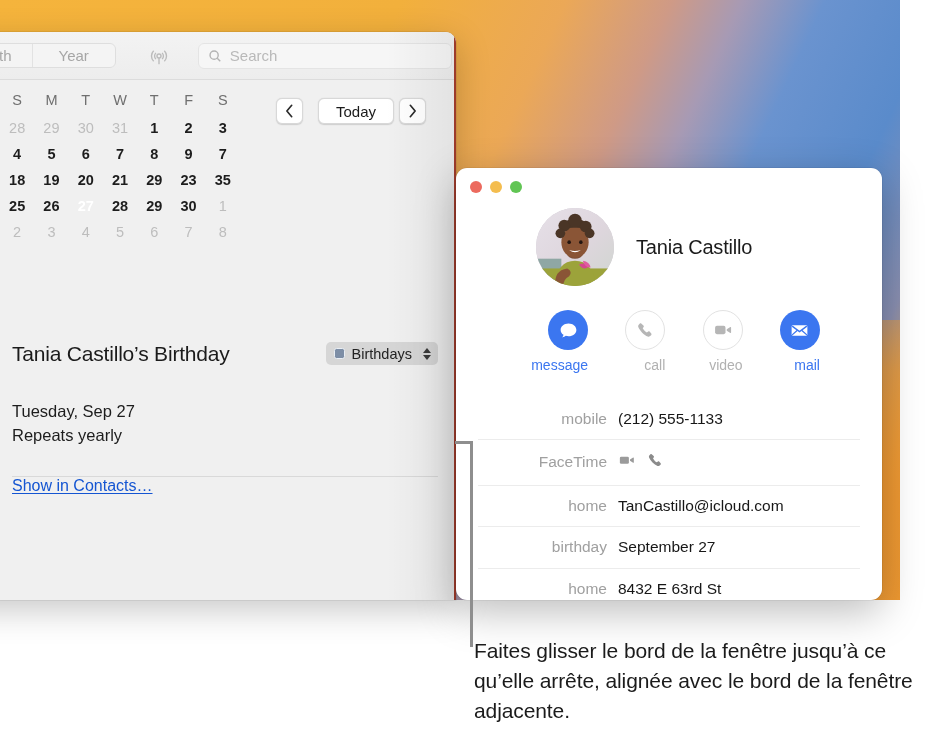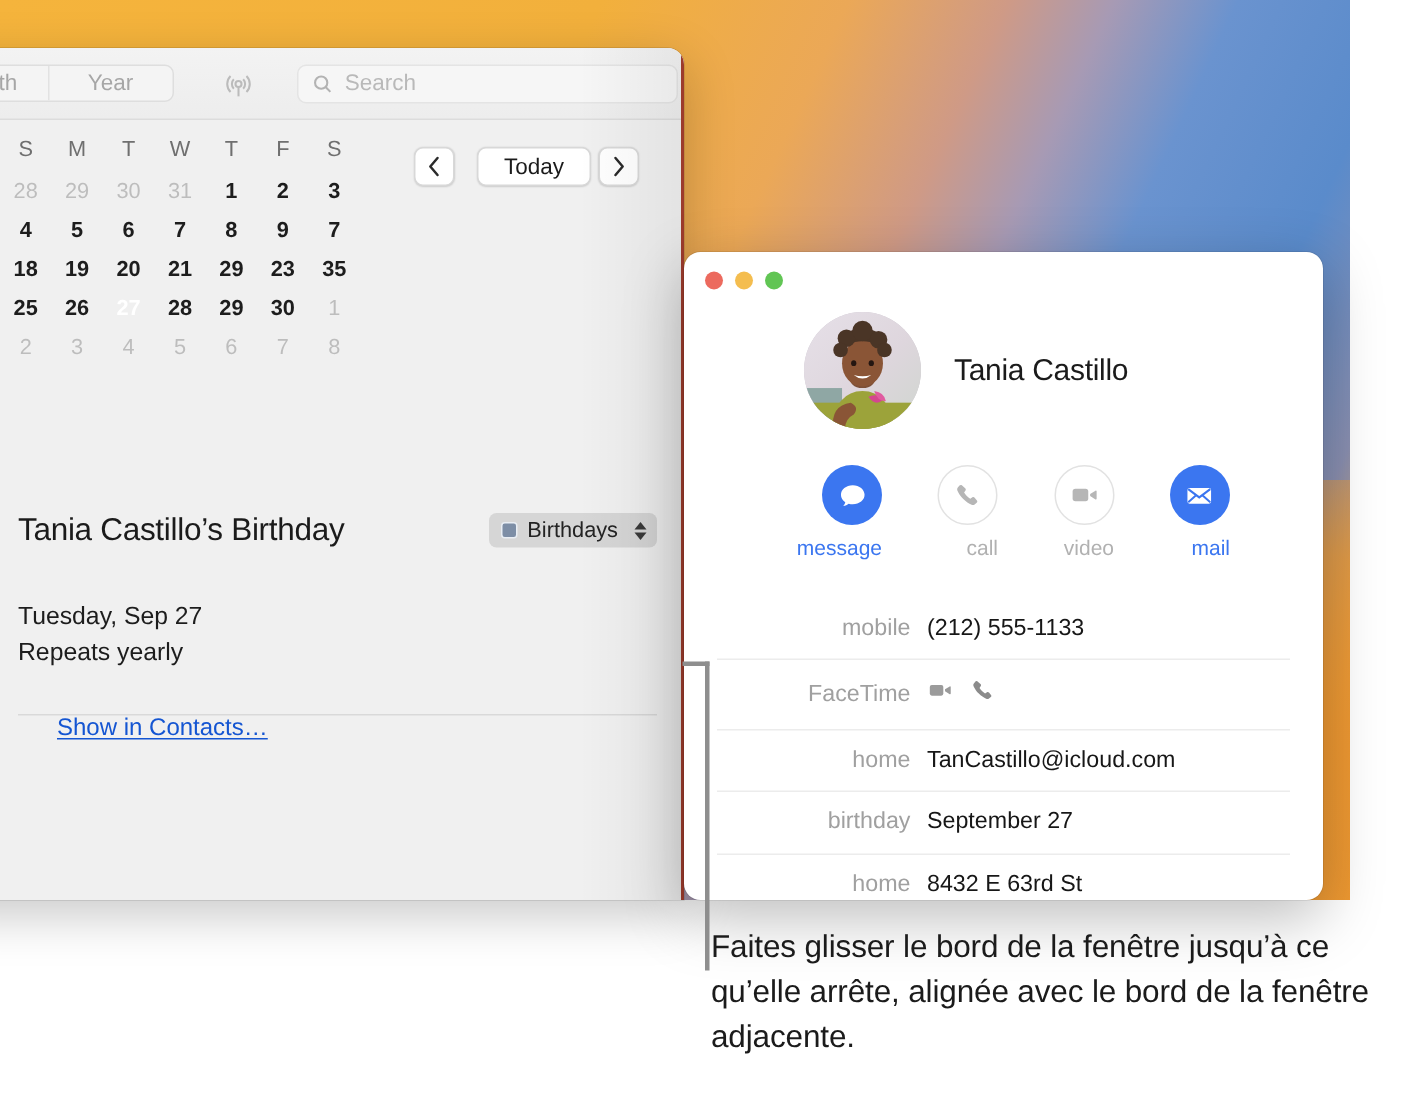--- a/index.html
+++ b/index.html
@@ -134,21 +134,21 @@
   .cal-chip .lbl { font-size: 14.5px; color: #232323; }
   .stepper { margin-left: 4px; display:flex; flex-direction:column; gap:2px; align-items:center; }
   .stepper i { display:block; width:0; height:0; border-left:4px solid transparent; border-right:4px solid transparent; }
   .stepper i.up { border-bottom:5px solid #3a3a3a; }
   .stepper i.dn { border-top:5px solid #3a3a3a; }
 
   .event-when { margin-top: 34px; font-size: 16.5px; color: #1d1d1d; line-height: 1.45; }
   .event-rule { margin-top: 28px; height: 1px; background: #d9d9d9; }
   .event-link {
     margin-top: 17px; font-size: 16px; color: #1455d2;
-    text-decoration: underline; text-underline-offset: 2px; margin-left: 26px;
+    text-decoration: underline; text-underline-offset: 2px;
   }
 
   
   .cal-window .edge-shade {
     position: absolute; right: 0; top: 0; bottom: 0; width: 70px;
     background: linear-gradient(90deg, rgba(0,0,0,0) 0%, rgba(0,0,0,0.055) 100%);
     pointer-events: none;
   }
   .cal-window .drag-edge {
     position: absolute; right: 0; top: 0; bottom: 0; width: 2px;
@@ -207,21 +207,21 @@
   .dvalue .ln { display: block; }
   .ft-icons { display: flex; align-items: center; gap: 11px; padding-top: 2px; }
 
   
   .bracket { position: absolute; left: 455px; top: 441px; width: 18px; height: 206px; }
   .bracket .h { position: absolute; left: 0; top: 0; width: 18px; height: 3px; background: #8e8e8e; }
   .bracket .v { position: absolute; left: 15px; top: 0; width: 3px; height: 206px; background: #8e8e8e; }
 
   
   .caption {
-    position: absolute; left: 474px; top: 617px; width: 470px;
+    position: absolute; left: 474px; top: 636px; width: 470px;
     font-size: 21px; color: #1b1b1b; line-height: 1.43; letter-spacing: -0.1px;
   }
 </style>
 </head>
 <body>
 
 <div id="root">
 
   <div class="wallpaper"></div>
 

